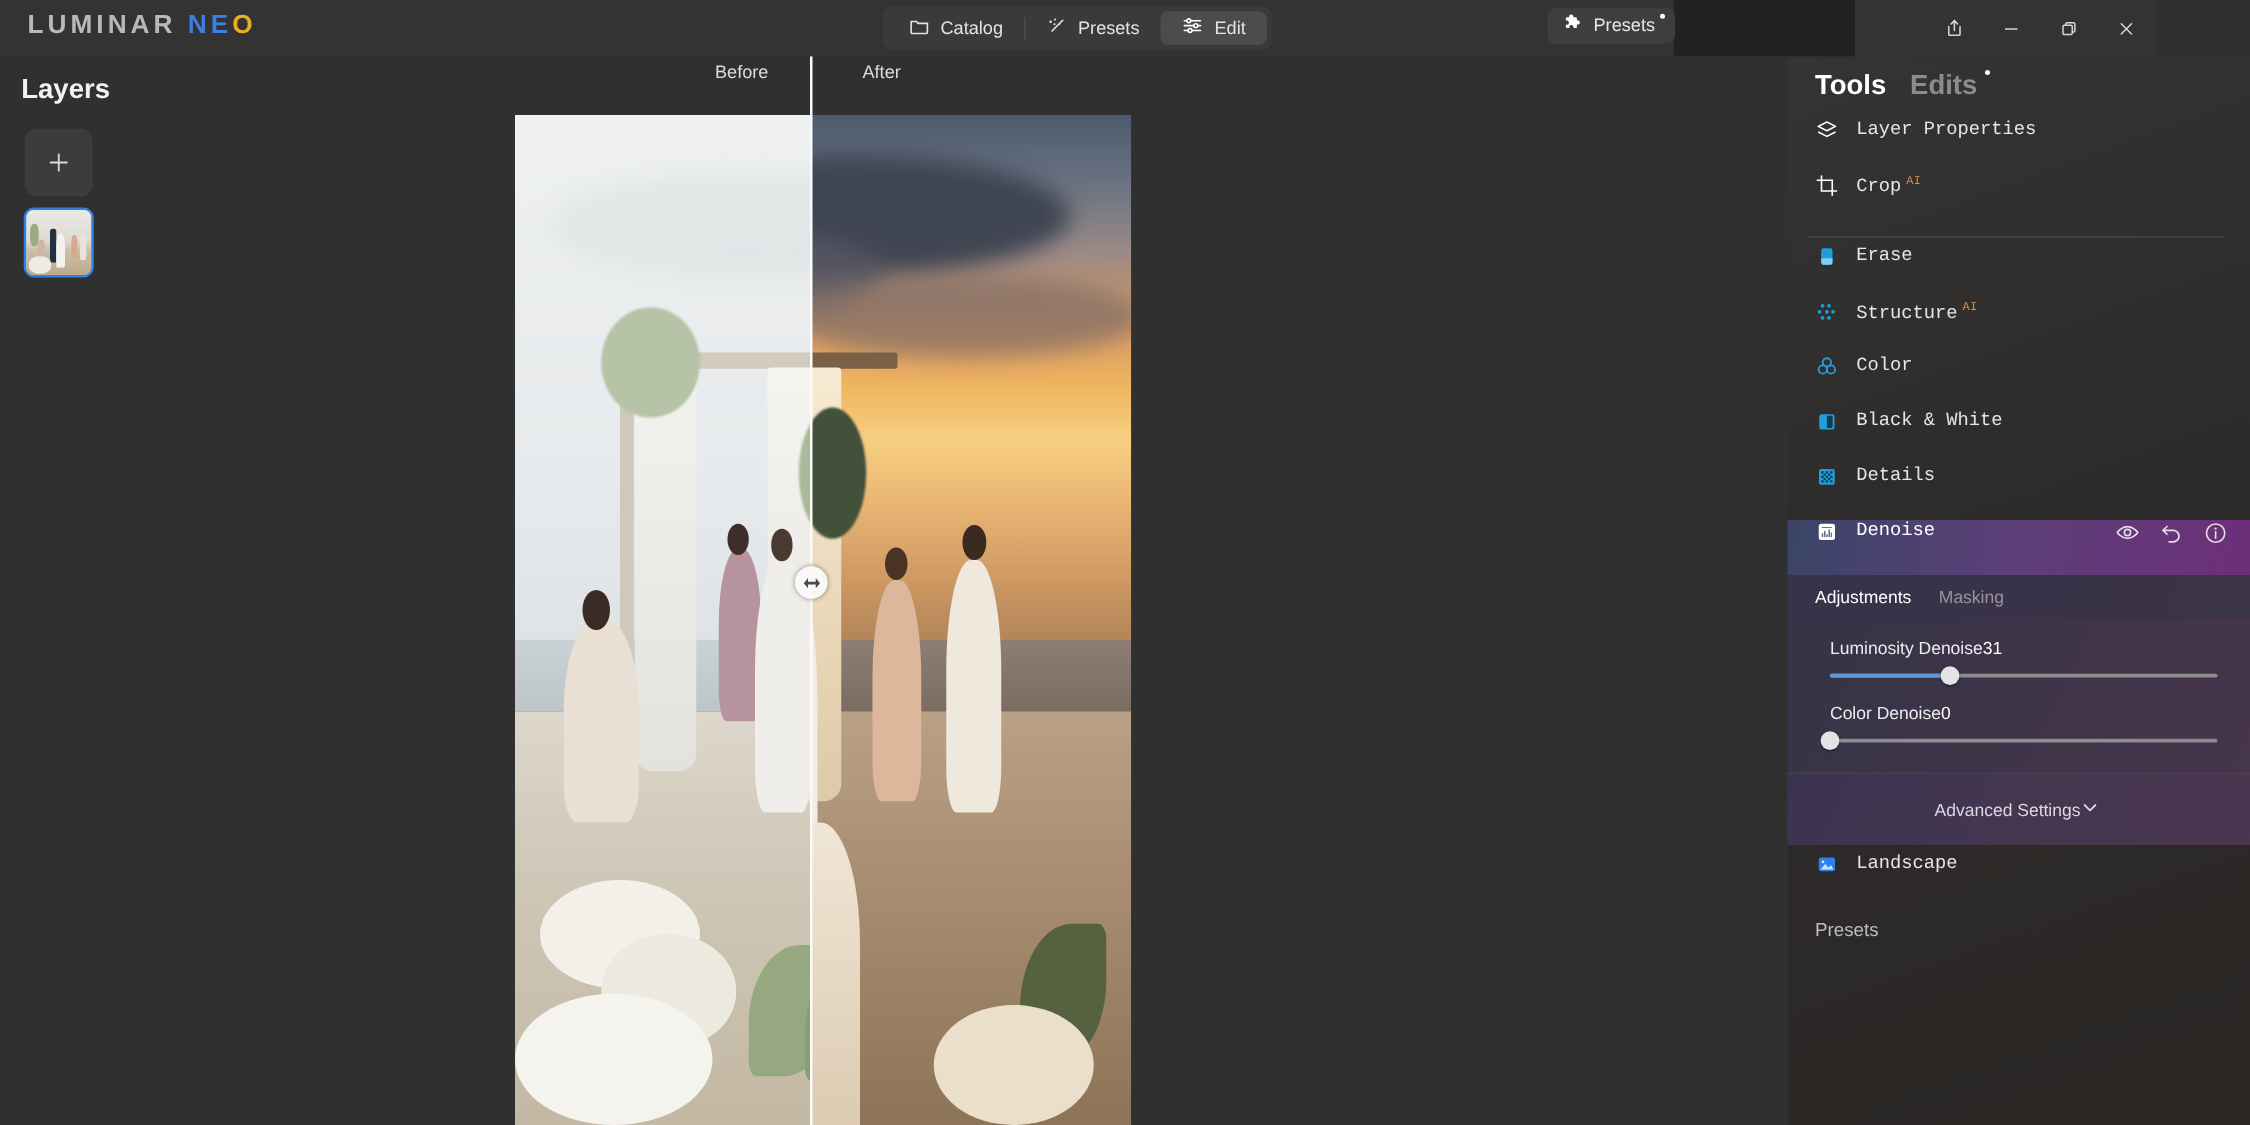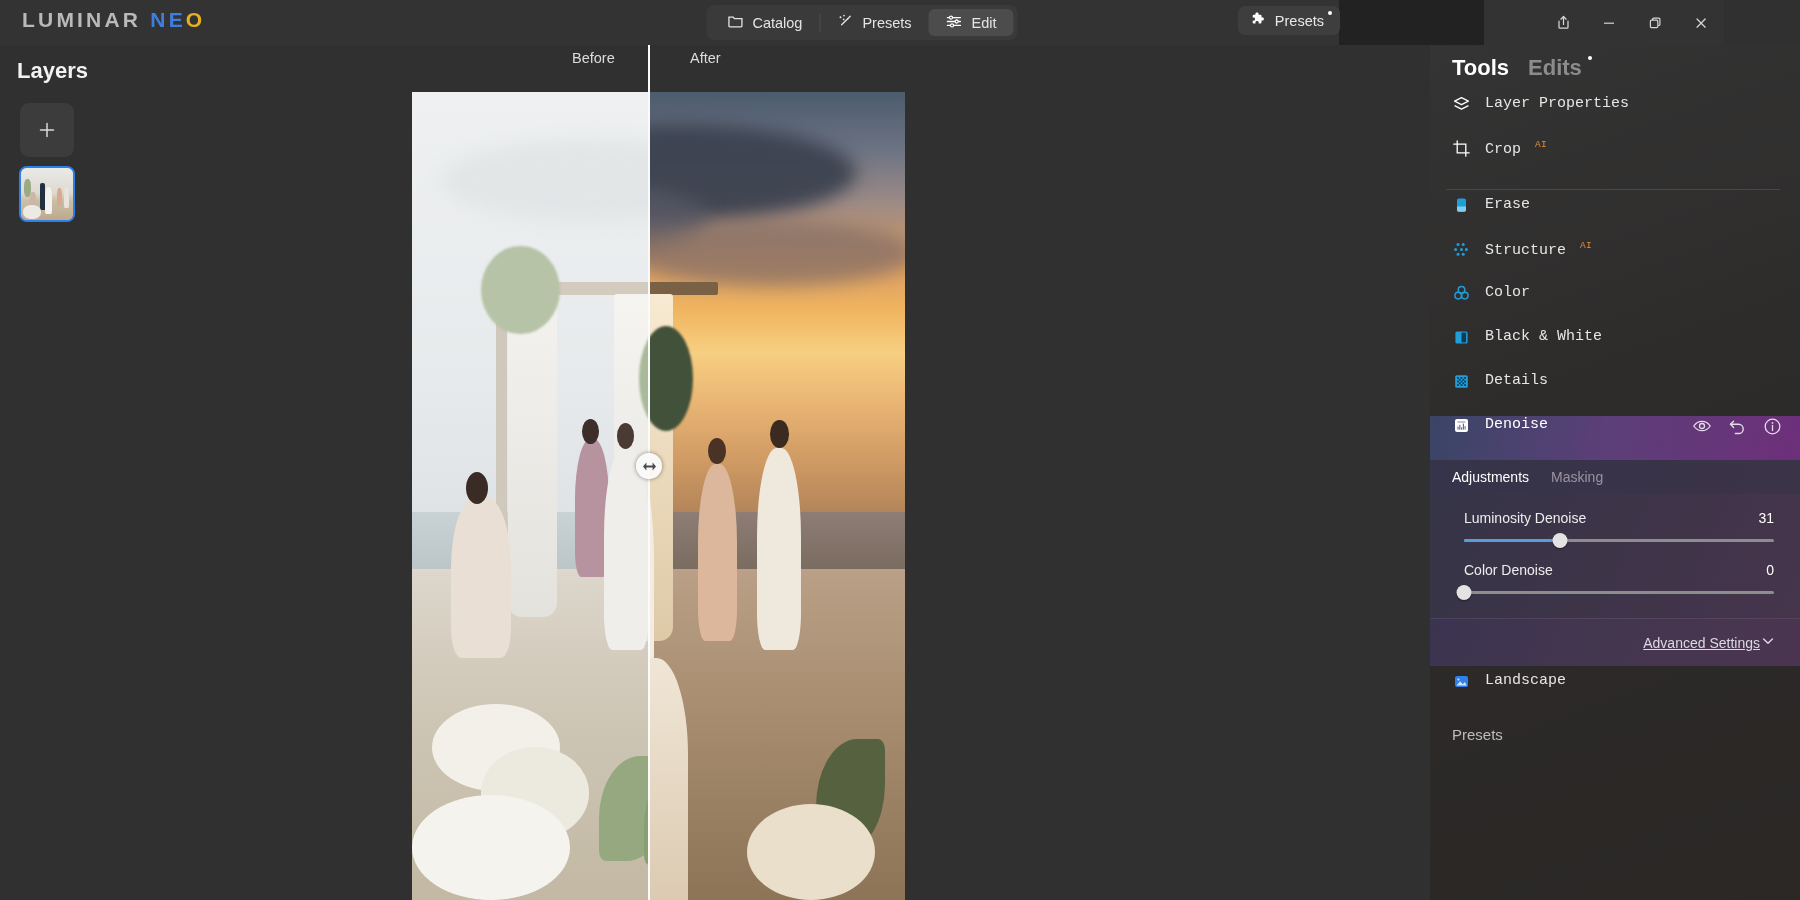--- a/index.html
+++ b/index.html
@@ -162,21 +162,21 @@
   .tab-dot{
     position:absolute; right:-10px; top:1px; width:4px; height:4px; border-radius:50%; background:#fff;
   }
 
   .tool-list{ position:absolute; left:0; top:50px; width:370px; }
   .tool-row{
     height:44px; display:flex; align-items:flex-start; gap:14px; padding-left:22px;
     font-size:15px; color:#e6e6e6; cursor:pointer; position:relative;font-family:Liberation Mono, monospace;
   }
   .tool-icon{ width:19px; height:19px; display:flex; align-items:center; justify-content:center; flex:none; }
-  .ai-sup{ font-size:9.5px; color:#e08b3a; vertical-align:super; margin-left:14px; letter-spacing:.3px; }
+  .ai-sup{ font-size:9.5px; color:#e08b3a; vertical-align:super; margin-left:4px; letter-spacing:.3px; }
   .divider{ height:1px; background:#4a4745; margin:6px 20px 6px 16px; }
 
   .tool-row.active{
     background:linear-gradient(100deg,#3a4566 0%,#5c3f78 48%,#6d2f7a 100%);
     color:#ffffff;
   }
   .row-actions{ position:absolute; right:18px; display:flex; align-items:center; gap:16px; }
   .row-actions span{ display:flex; cursor:pointer; opacity:.92; }
 
   .subtabs{
@@ -187,39 +187,38 @@
   .subtab{ cursor:pointer; }
   .subtab.active{ color:#ffffff; }
   .subtab.idle{ color:#9a93a0; }
 
   .adj-body{
     background:linear-gradient(115deg,#363447 0%,#3f3449 55%,#46354c 100%);
     padding:16px 26px 20px 34px;
   }
   .slider-block{ margin-bottom:20px; }
   .slider-block:last-child{ margin-bottom:4px; }
-  .slider-top{ display:flex; justify-content:space-between; align-items:baseline; font-size:14px; }
+  .slider-top{ display:flex; justify-content:flex-start; align-items:baseline; font-size:14px; }
   .slider-lbl{ color:#ededed; }
   .slider-val{ color:#ffffff; }
   .track{
     position:relative; height:3px; background:#8d8d8d; border-radius:2px; margin-top:13px;
   }
   .track-fill{ position:absolute; left:0; top:0; height:3px; background:#5a9bd8; border-radius:2px; }
   .knob{
     position:absolute; top:-6px; width:15px; height:15px; border-radius:50%;
     background:#e3e3e3; transform:translateX(-50%); cursor:pointer;
     box-shadow:0 1px 2px rgba(0,0,0,.4);
   }
 
   .adv-settings{
-    height:48px; display:flex; align-items:center; justify-content:flex-end;
+    height:58px; display:flex; align-items:center; justify-content:center;
     padding:0 24px 0 22px; font-size:14px; color:#ddd8e2; cursor:pointer;
     background:linear-gradient(110deg,#3b3450 0%,#45364f 55%,#4b3550 100%);
     border-top:1px solid rgba(255,255,255,.07);
-    text-decoration:underline;
   }
 
   .sect-label{
     padding:10px 0 2px 22px; font-size:15px; color:#bdbdbd;
   }
 </style>
 </head>
 <body>
 
 <div class="app">

